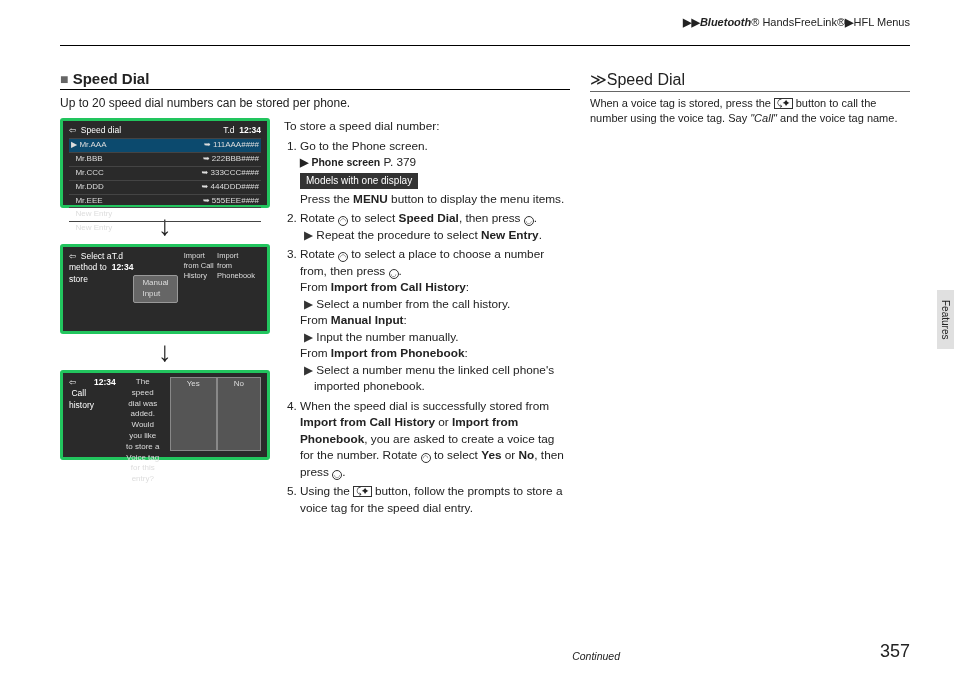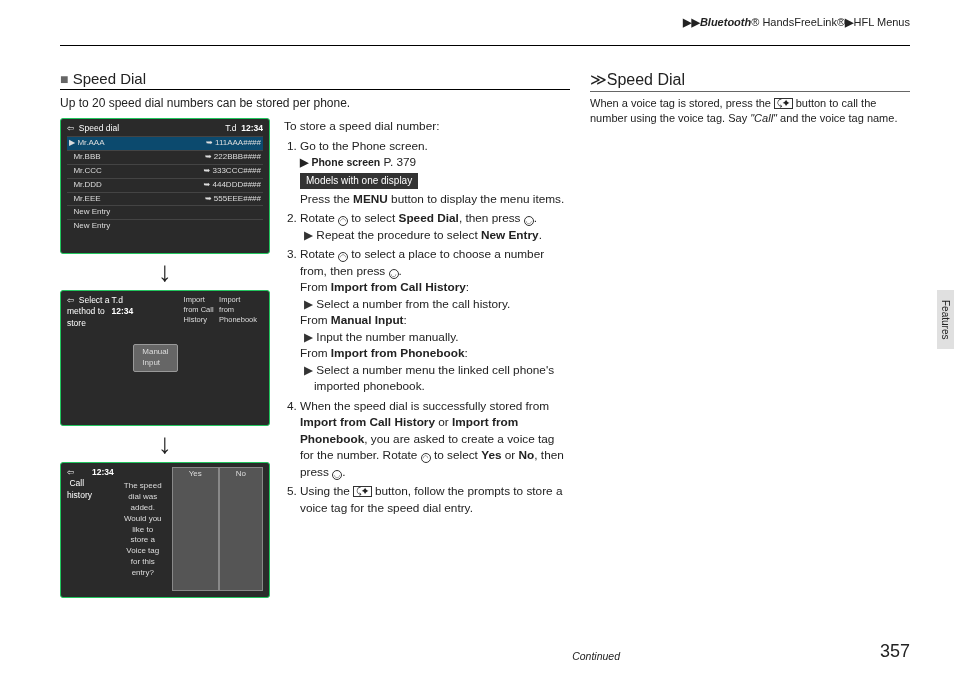--- a/index.html
+++ b/index.html
@@ -4,27 +4,27 @@
 <style>
   * { box-sizing: border-box; margin: 0; padding: 0; }
   body { font-family: "Segoe UI", Arial, sans-serif; font-size: 11.5px; color: #222; background: #fff; }
   .page { width: 954px; height: 674px; position: relative; padding: 16px 44px 24px 60px; }
   .topline { border-top: 1px solid #000; margin-top: 16px; }
   .breadcrumb { text-align: right; font-size: 11px; margin-bottom: 4px; }
   .breadcrumb .arr { font-weight: bold; }
   .content { display: flex; gap: 20px; margin-top: 24px; }
   .left { flex: 0 0 510px; }
   .right { flex: 1; }
-  .section-title { font-size: 15px; font-weight: normal; border-bottom: 1px solid #000; padding-bottom: 2px; margin-bottom: 6px; }
+  .section-title { font-size: 15px; font-weight: bold; border-bottom: 1px solid #000; padding-bottom: 2px; margin-bottom: 6px; }
   .sq { color: #666; font-size: 14px; }
   .intro { font-size: 12px; margin-bottom: 8px; }
   .colwrap { display: flex; gap: 14px; }
   .figcol { flex: 0 0 210px; }
   .stepcol { flex: 1; }
-  .screen { background: #2a2a2a; color: #ddd; border: 1px solid #22c55e; border-radius: 3px; padding: 4px 6px; font-size: 8px; line-height: 1.35; height: 136px; position: relative; }
+  .screen { background: #2a2a2a; color: #ddd; border: 3px solid #22c55e; border-radius: 3px; padding: 4px 6px; font-size: 8px; line-height: 1.35; height: 90px; position: relative; }
   .screen .titlebar { display: flex; justify-content: space-between; font-size: 8.5px; color: #fff; margin-bottom: 2px; }
   .screen .row { display: flex; justify-content: space-between; padding: 1px 2px; border-top: 1px solid #444; }
   .screen .row.sel { background: #0c4a6e; text-align: center; }
   .screen .clock { font-weight: bold; }
   .arrow-down { text-align: center; font-size: 28px; line-height: 1; margin: 4px 0; }
   .screen.center { display: flex; }
   .screen .middlebox { margin: auto; background: #666; padding: 2px 8px; border: 1px solid #999; border-radius: 2px; font-size: 8px; }
   .screen .optrow { display: flex; justify-content: space-between; font-size: 7.5px; padding: 0 6px 2px; }
   .screen .msg { margin: auto; text-align: center; font-size: 8px; padding: 0 10px; }
   .screen .btnrow { display: flex; justify-content: space-around; padding-bottom: 2px; }

